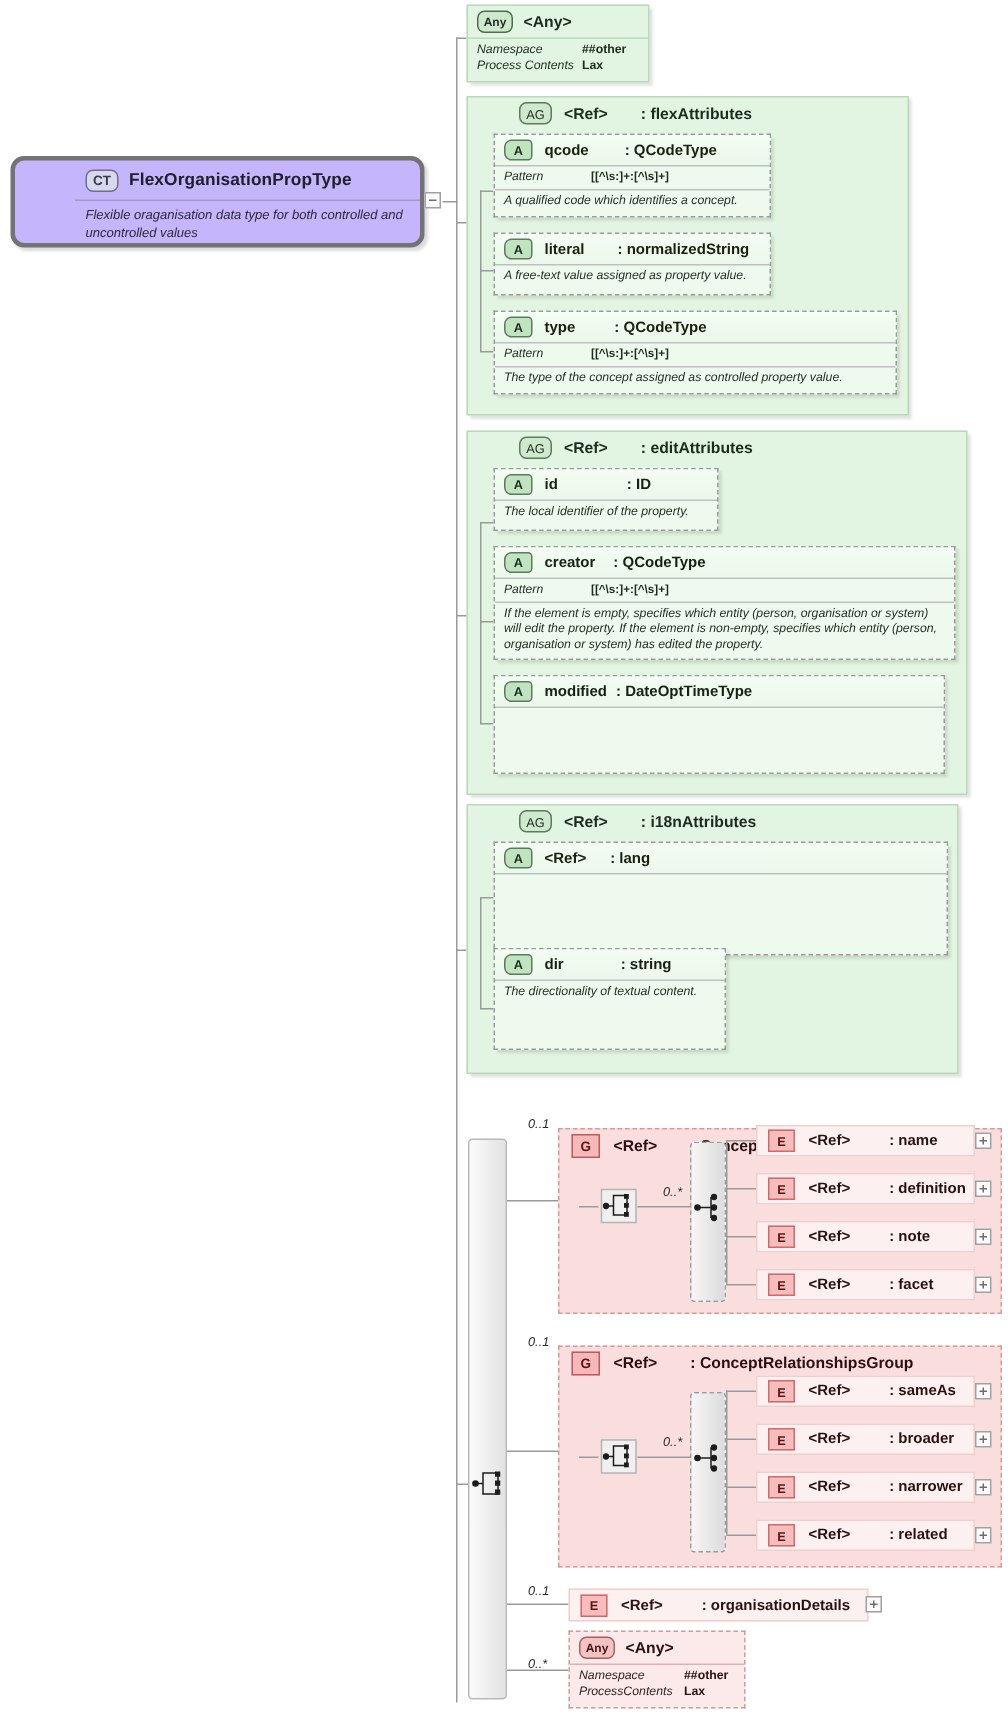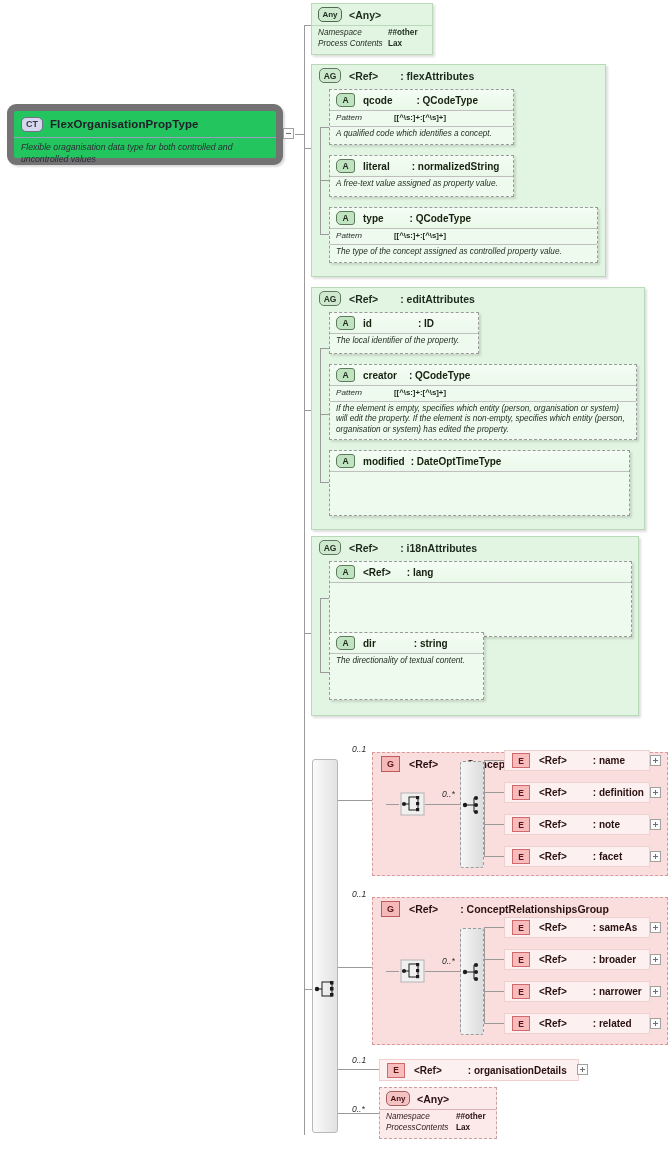--- a/index.html
+++ b/index.html
@@ -16,24 +16,25 @@
   }
 
   
   .vline{position:absolute;width:1px;background:#9a9a9a;}
   .hline{position:absolute;height:1px;background:#9a9a9a;}
 
   
   .ct-box{
     position:absolute;
     box-sizing:border-box;
-    border:7px solid #737373;
+    border:3px solid #737373;
     border-radius:9px;
-    background:#22c55e;
+    background:#c4b5fd;
     box-shadow:2px 2px 2px rgba(0,0,0,0.14);
+    padding-left:40px;
   }
   .ct-head{
     display:flex;align-items:center;
     height:26px;
     padding-left:7px;
     border-bottom:1px solid #9d9dc2;
   }
   .badge{
     display:inline-flex;align-items:center;justify-content:center;
     font-size:9px;font-weight:bold;
@@ -73,22 +74,22 @@
     border:1px solid #b9d9b9;
     background:#e2f5e2;
     box-shadow:2px 2px 2px rgba(0,0,0,0.13);
   }
   .ag-head{
     display:flex;align-items:center;
     height:21px;padding-left:7px;
   }
   .badge-ag{
     border:1px solid #5d7a5d;background:#cfe9cf;color:#223022;
-    border-radius:5px;width:20px;height:13px;font-size:8.5px;font-weight:bold;
-    display:inline-flex;align-items:center;justify-content:center;margin-right:8px;flex:0 0 auto;
+    border-radius:5px;width:20px;height:13px;font-size:8.5px;font-weight:normal;
+    display:inline-flex;align-items:center;justify-content:center;margin-right:8px;flex:0 0 auto;margin-left:27px;
   }
   .ag-title{font-size:10.5px;font-weight:bold;color:#1d2a1d;white-space:pre;}
 
   
   .any-box{
     position:absolute;box-sizing:border-box;
     border:1px solid #b9d9b9;background:#e2f5e2;
     box-shadow:2px 2px 2px rgba(0,0,0,0.13);
   }
   .any-head{display:flex;align-items:center;height:21px;padding-left:6px;border-bottom:1px solid #b9d9b9;}

